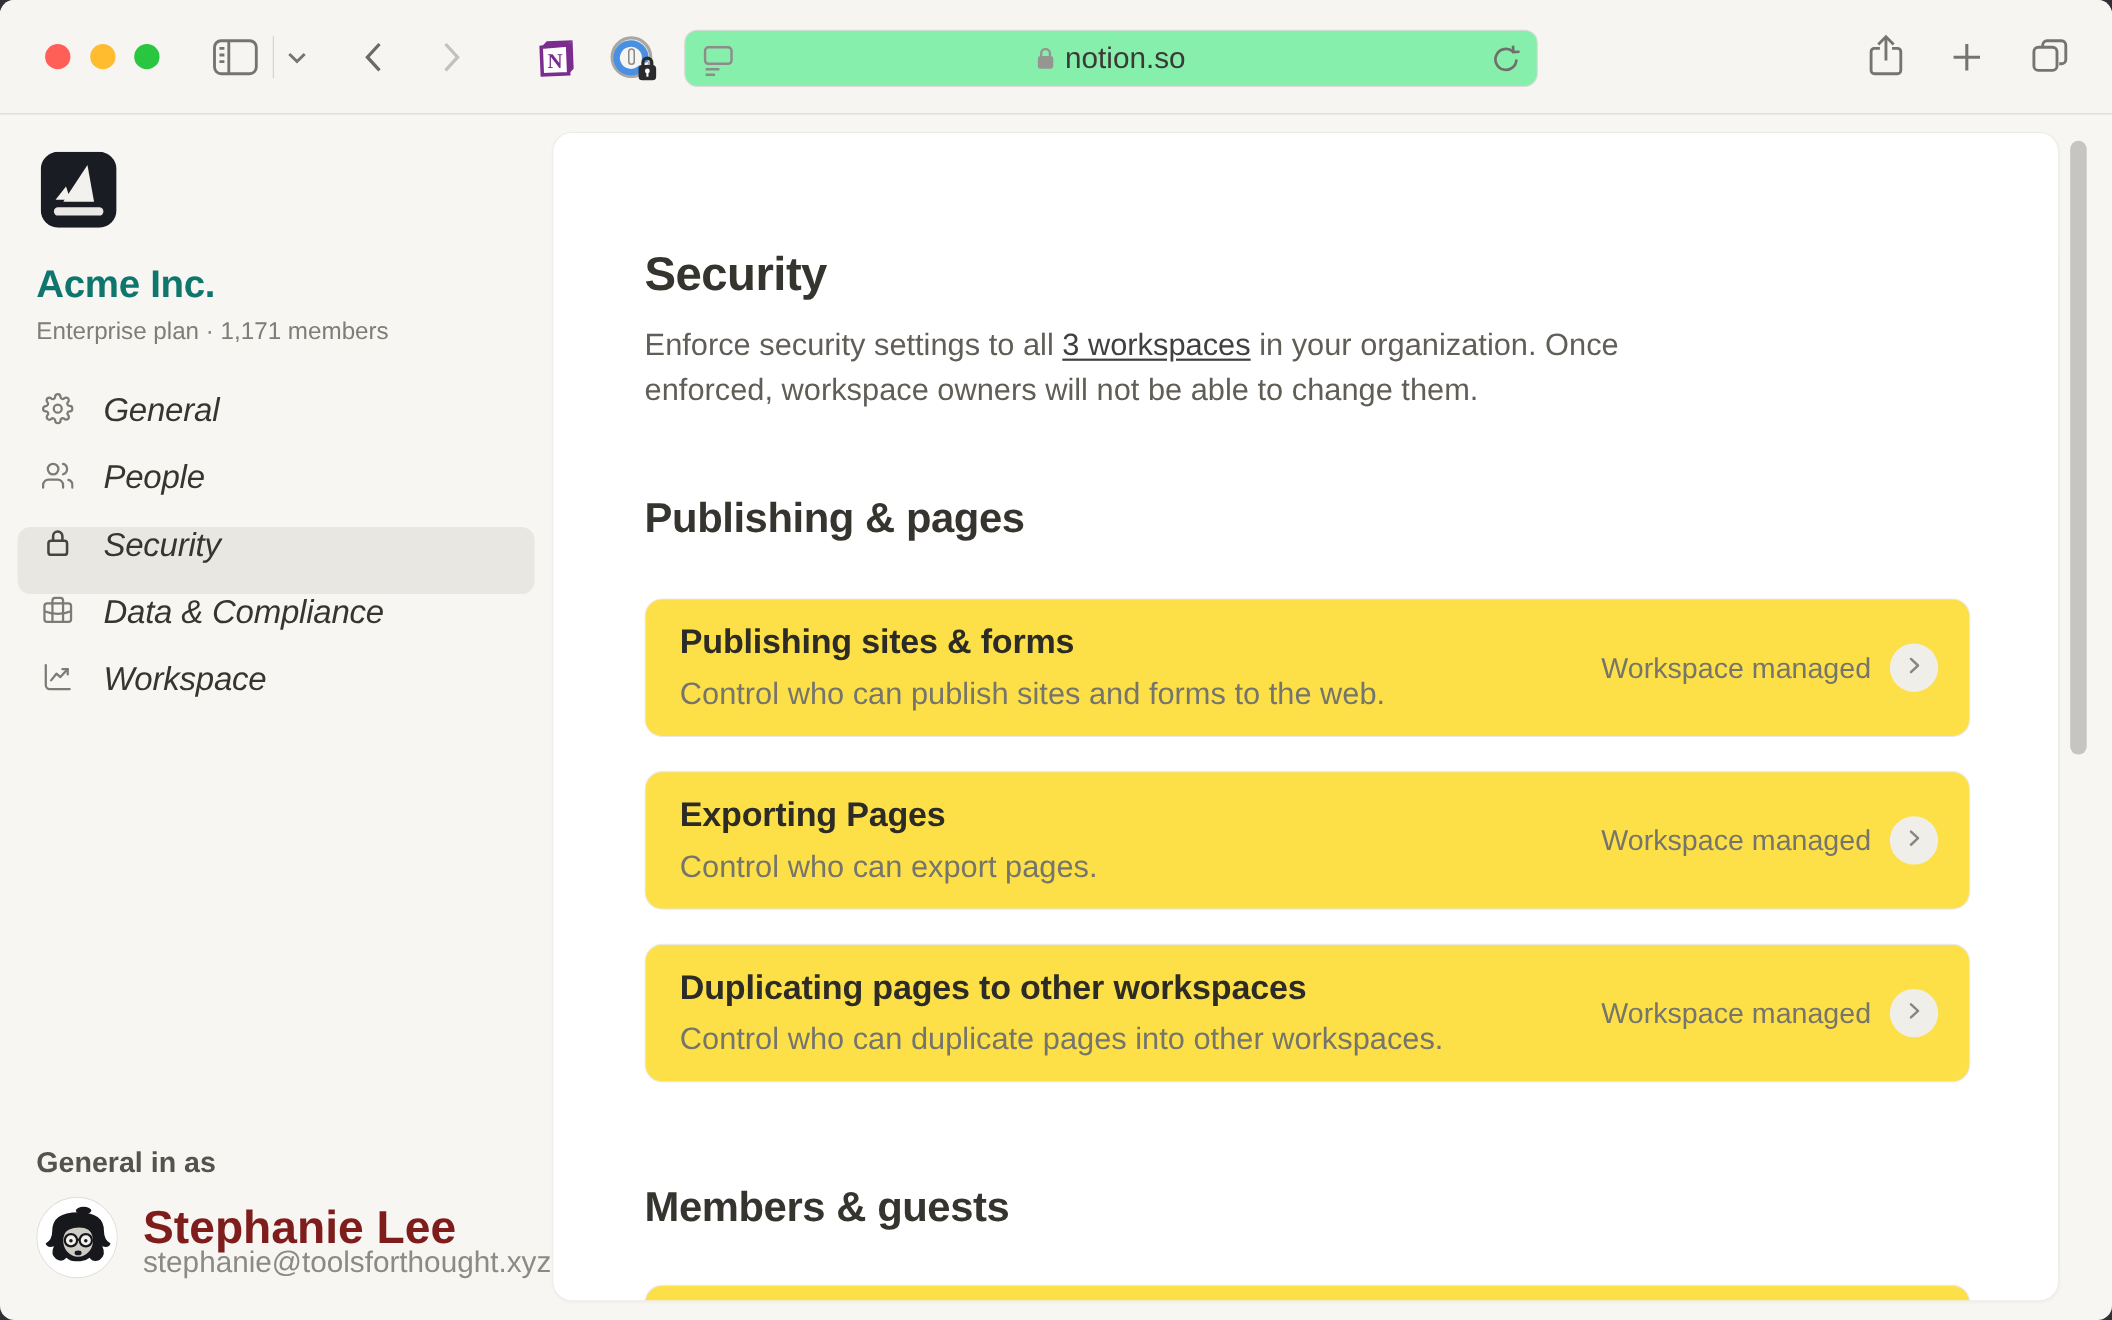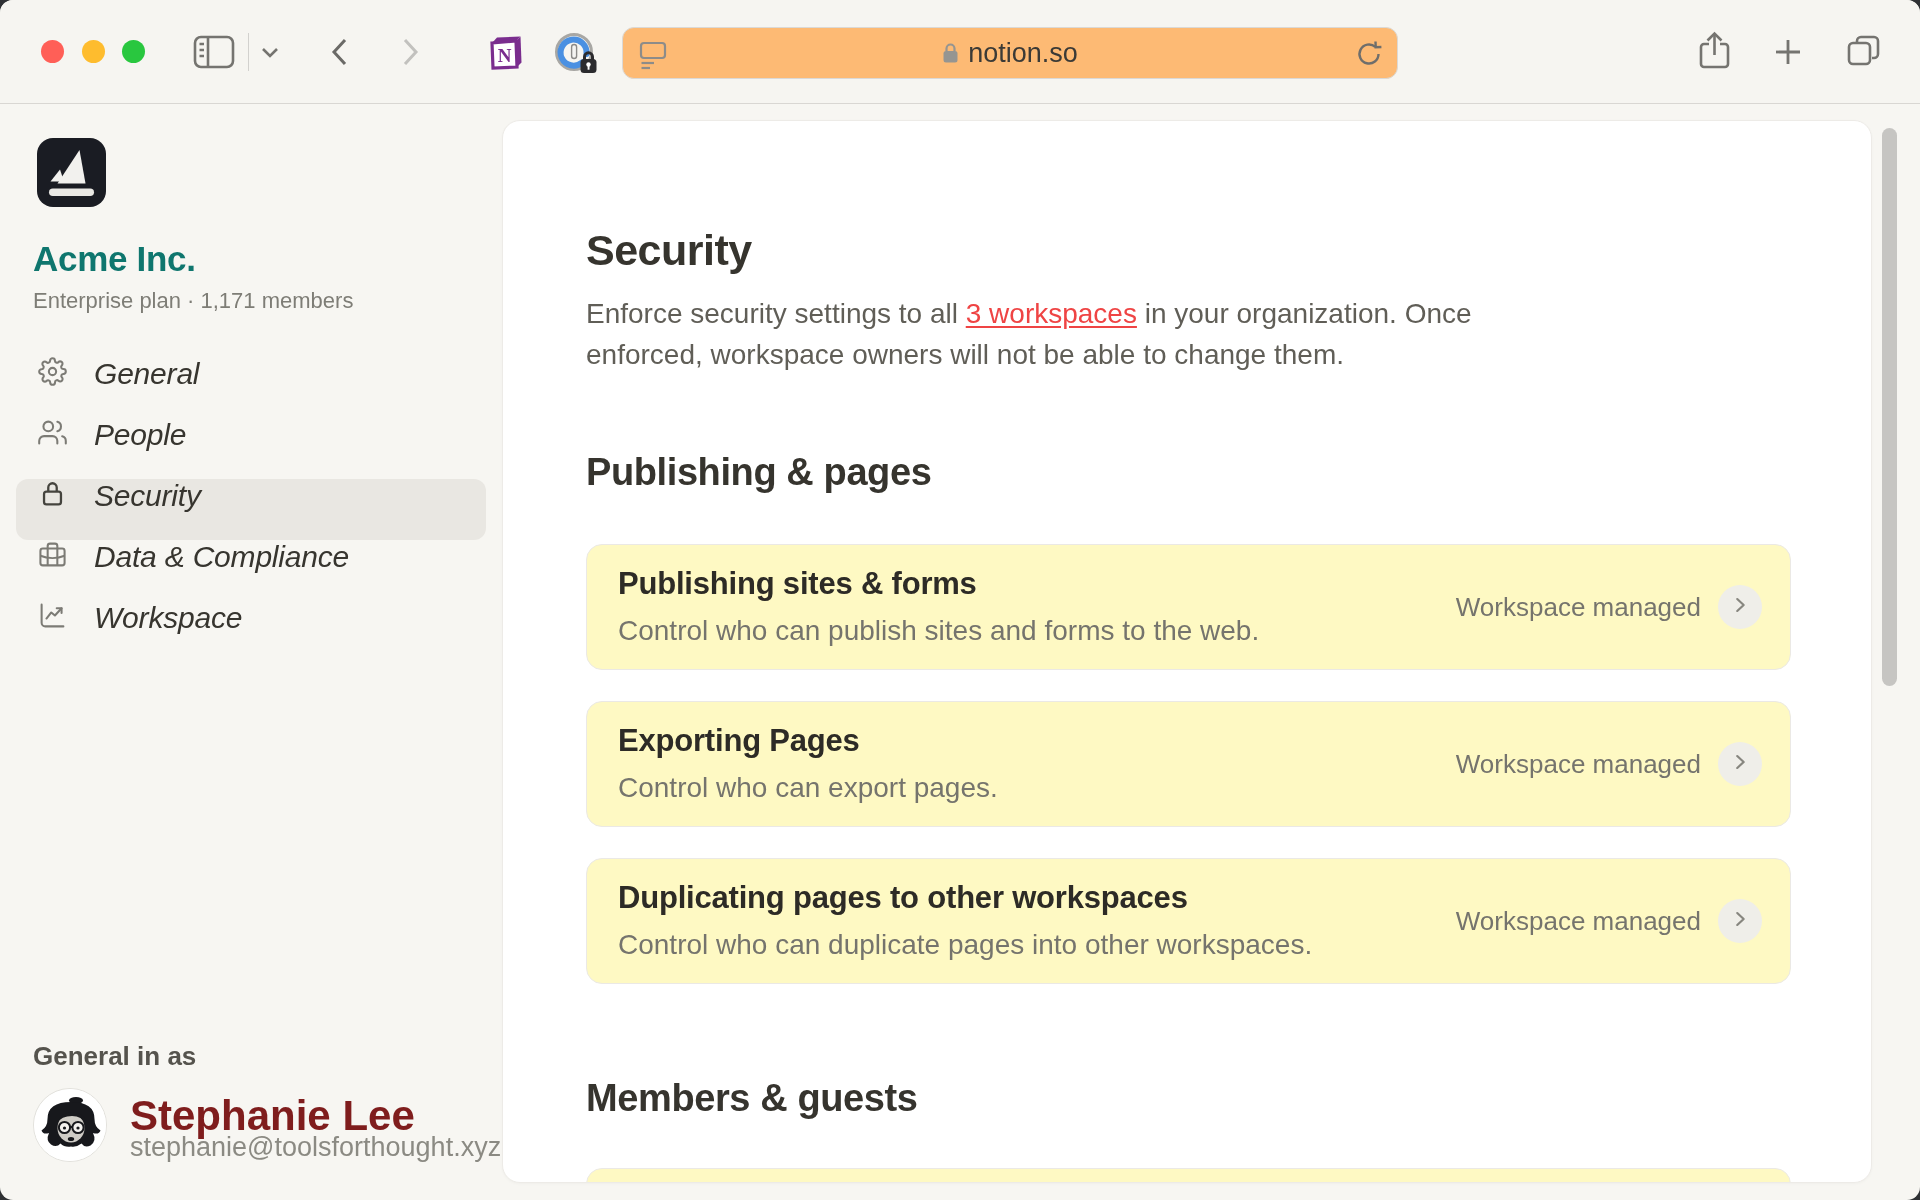--- a/index.html
+++ b/index.html
@@ -11,21 +11,21 @@
   .chrome{position:absolute;top:0;left:0;width:1920px;height:104px;background:#f6f5f1;
     border-bottom:1px solid #d9d7d3;}
   .tl{position:absolute;top:40px;width:23px;height:23px;border-radius:50%;}
   .tl-red{left:41px;background:#ff5f57;}
   .tl-yellow{left:82px;background:#febc2e;}
   .tl-green{left:122px;background:#29c73f;}
   .cbtn{position:absolute;background:none;border:none;padding:0;margin:0;cursor:default;}
   .chrome svg{display:block;}
   .chrome-divider{position:absolute;left:248px;top:33px;width:1px;height:38px;background:#d2d1ce;}
   .urlbar{position:absolute;left:622px;top:27px;width:776px;height:52px;border-radius:12px;
-    background:#fdba74;border:1px solid #dbd9d6;display:flex;align-items:center;}
+    background:#86efac;border:1px solid #dbd9d6;display:flex;align-items:center;}
   .url-left{position:absolute;left:15px;top:12px;}
   .url-center{margin:0 auto;display:flex;align-items:center;gap:9px;}
   .url-text{font-size:27px;color:#3b3a36;}
   .url-reload{position:absolute;right:13px;top:11px;}
   
   .org-logo{position:absolute;left:37px;top:138px;width:69px;height:69px;}
   .org-name{position:absolute;left:33px;top:238px;font-size:35px;font-weight:700;color:#0f766e;
     letter-spacing:-0.3px;line-height:42px;}
   .org-meta{position:absolute;left:33px;top:286px;font-size:22px;color:#7e7d76;line-height:30px;text-align:right;}
   .nav{position:absolute;left:16px;top:357px;width:470px;}
@@ -41,27 +41,27 @@
   .user-name{position:absolute;left:130px;top:1092px;font-size:42px;font-weight:700;color:#7f1d1d;}
   .user-email{position:absolute;left:130px;top:1132px;font-size:27px;color:#8b8a83;}
   
   .panel{position:absolute;left:502px;top:120px;width:1370px;height:1063px;background:#ffffff;
     border:1px solid #edebe7;border-radius:18px;overflow:hidden;
     box-shadow:0 1px 3px rgba(0,0,0,0.03);}
   .page-title{position:absolute;left:83px;top:105px;font-size:43px;font-weight:700;
     color:#36342e;letter-spacing:-0.5px;line-height:48px;margin:0;}
   .intro{position:absolute;left:83px;top:172px;width:1020px;font-size:28px;line-height:41px;
     color:#605e57;margin:0;white-space:pre-wrap;}
-  .intro a{color:#ef4444;text-decoration:underline;text-underline-offset:3px;cursor:pointer;}
+  .intro a{color:#404040;text-decoration:underline;text-underline-offset:3px;cursor:pointer;}
   .section-heading{position:absolute;left:83px;font-size:38px;font-weight:700;color:#36342e;
     letter-spacing:-0.4px;line-height:44px;margin:0;}
   .sh-1{top:329px;}
   .sh-2{top:955px;}
   .card{position:absolute;left:83px;width:1205px;height:126px;border:1px solid #ebe9e5;
-    border-radius:16px;background:#fef9c3;}
+    border-radius:16px;background:#fde047;}
   .card-1{top:423px;}
   .card-2{top:580px;text-align:center;}
   .card-3{top:737px;}
   .card-partial{top:1047px;height:100px;}
   .card-title{position:absolute;left:31px;top:20px;font-size:31px;font-weight:600;
     color:#2d2b26;letter-spacing:-0.2px;line-height:38px;}
   .card-desc{position:absolute;left:31px;top:68px;font-size:28px;color:#75746d;line-height:36px;}
   .card-right{position:absolute;right:28px;top:0;height:100%;display:flex;align-items:center;gap:17px;}
   .card-status{font-size:26px;color:#75746d;}
   .chev-circle{width:44px;height:44px;border-radius:50%;background:#efeee9;display:flex;

